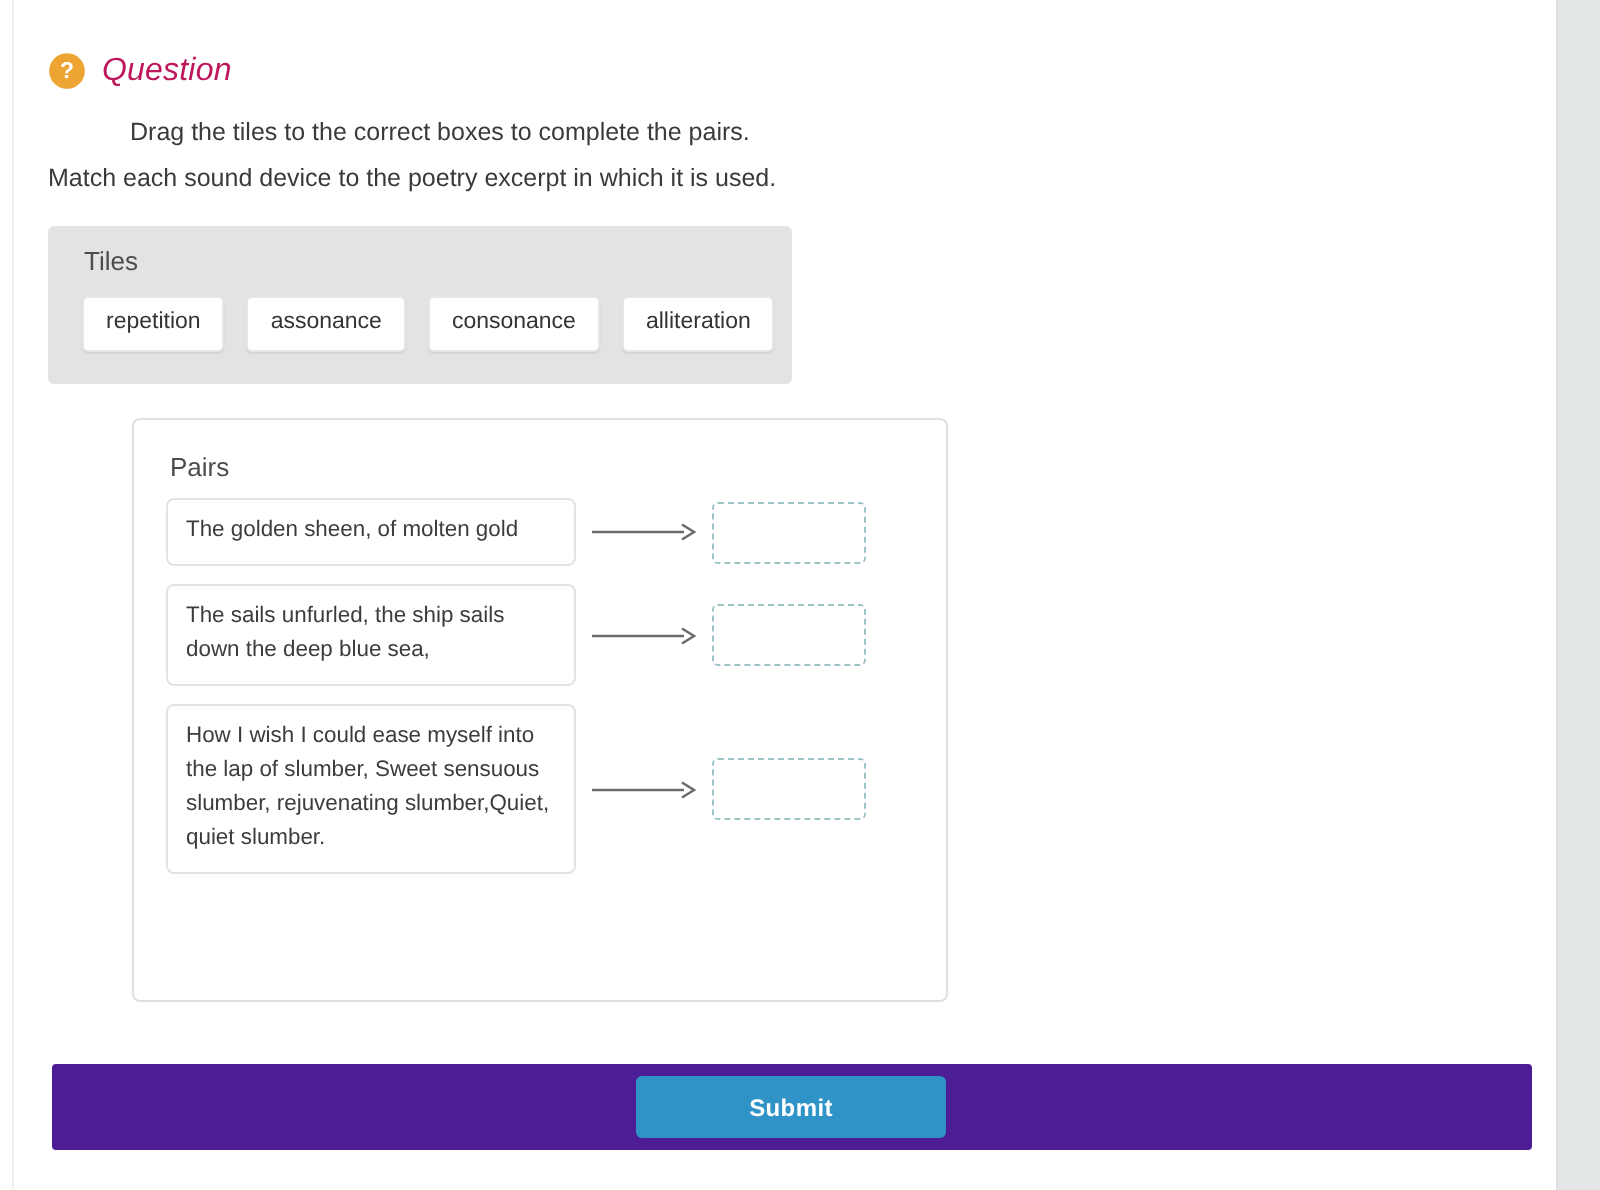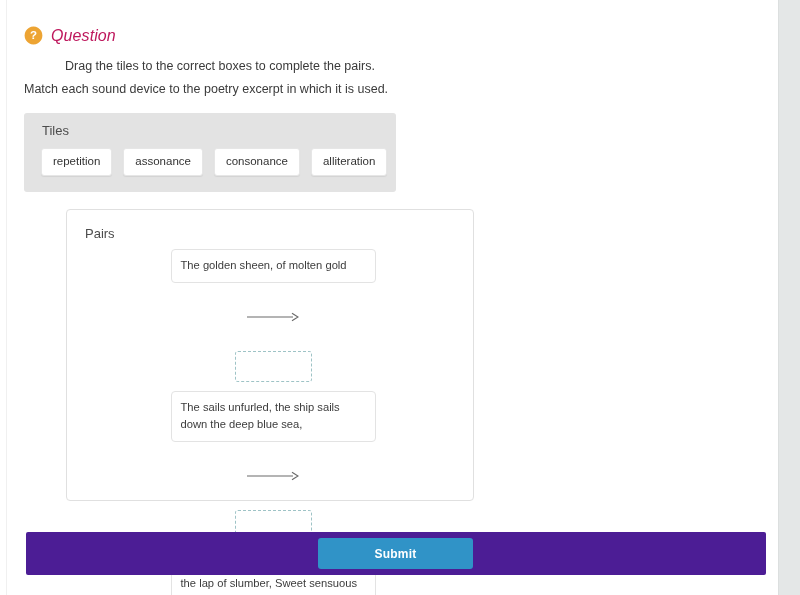--- a/index.html
+++ b/index.html
@@ -146,21 +146,20 @@
   .pairs-list {
     position: absolute;
     left: 16px;
     top: 39px;
     right: 10px;
   }
   .pair-row {
     display: flex;
     align-items: center;
     margin-bottom: 9px;
-    flex-direction: column;
   }
   .pair-text {
     width: 205px;
     min-height: 24px;
     background: #ffffff;
     border: 1px solid #e3e3e3;
     border-radius: 4px;
     box-sizing: border-box;
     font-size: 11.2px;
     color: #3c3c3c;

